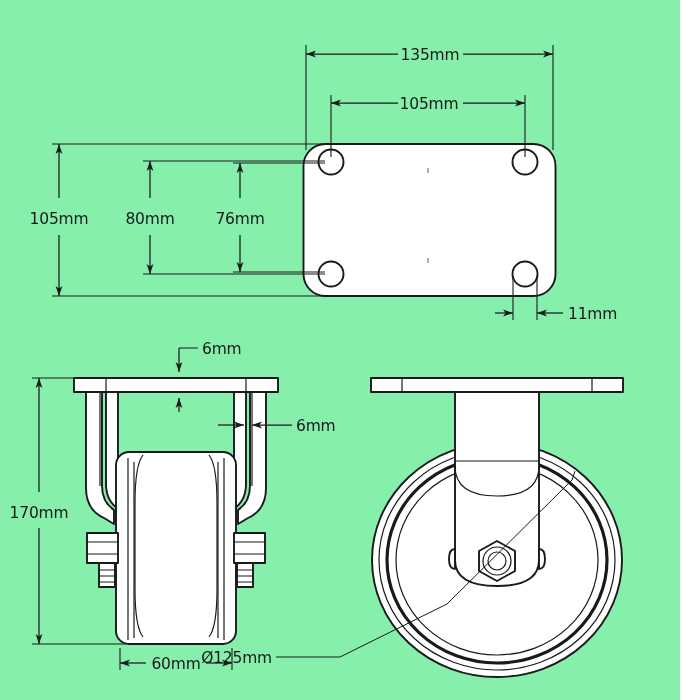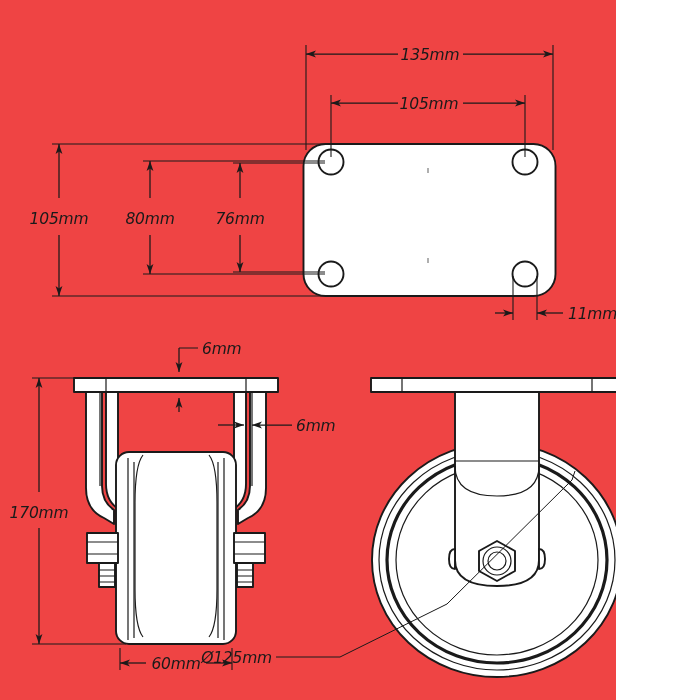--- a/index.html
+++ b/index.html
@@ -6,25 +6,24 @@
   html, body {
     margin: 0;
     padding: 0;
     background: #ffffff;
   }
   body {
     font-family: "DejaVu Sans", "Liberation Sans", sans-serif;
   }
   #drawing-root {
     position: relative;
-    width: 616px;
+    width: 680px;
     height: 700px;
-    background: #ef4444;
+    background: #86efac;
     overflow: hidden;
-    font-style: italic;
   }
   svg.sheet {
     display: block;
     width: 700px;
     height: 700px;
   }
   .ln {
     stroke: #1a1a1a;
     fill: none;
     stroke-linecap: butt;

